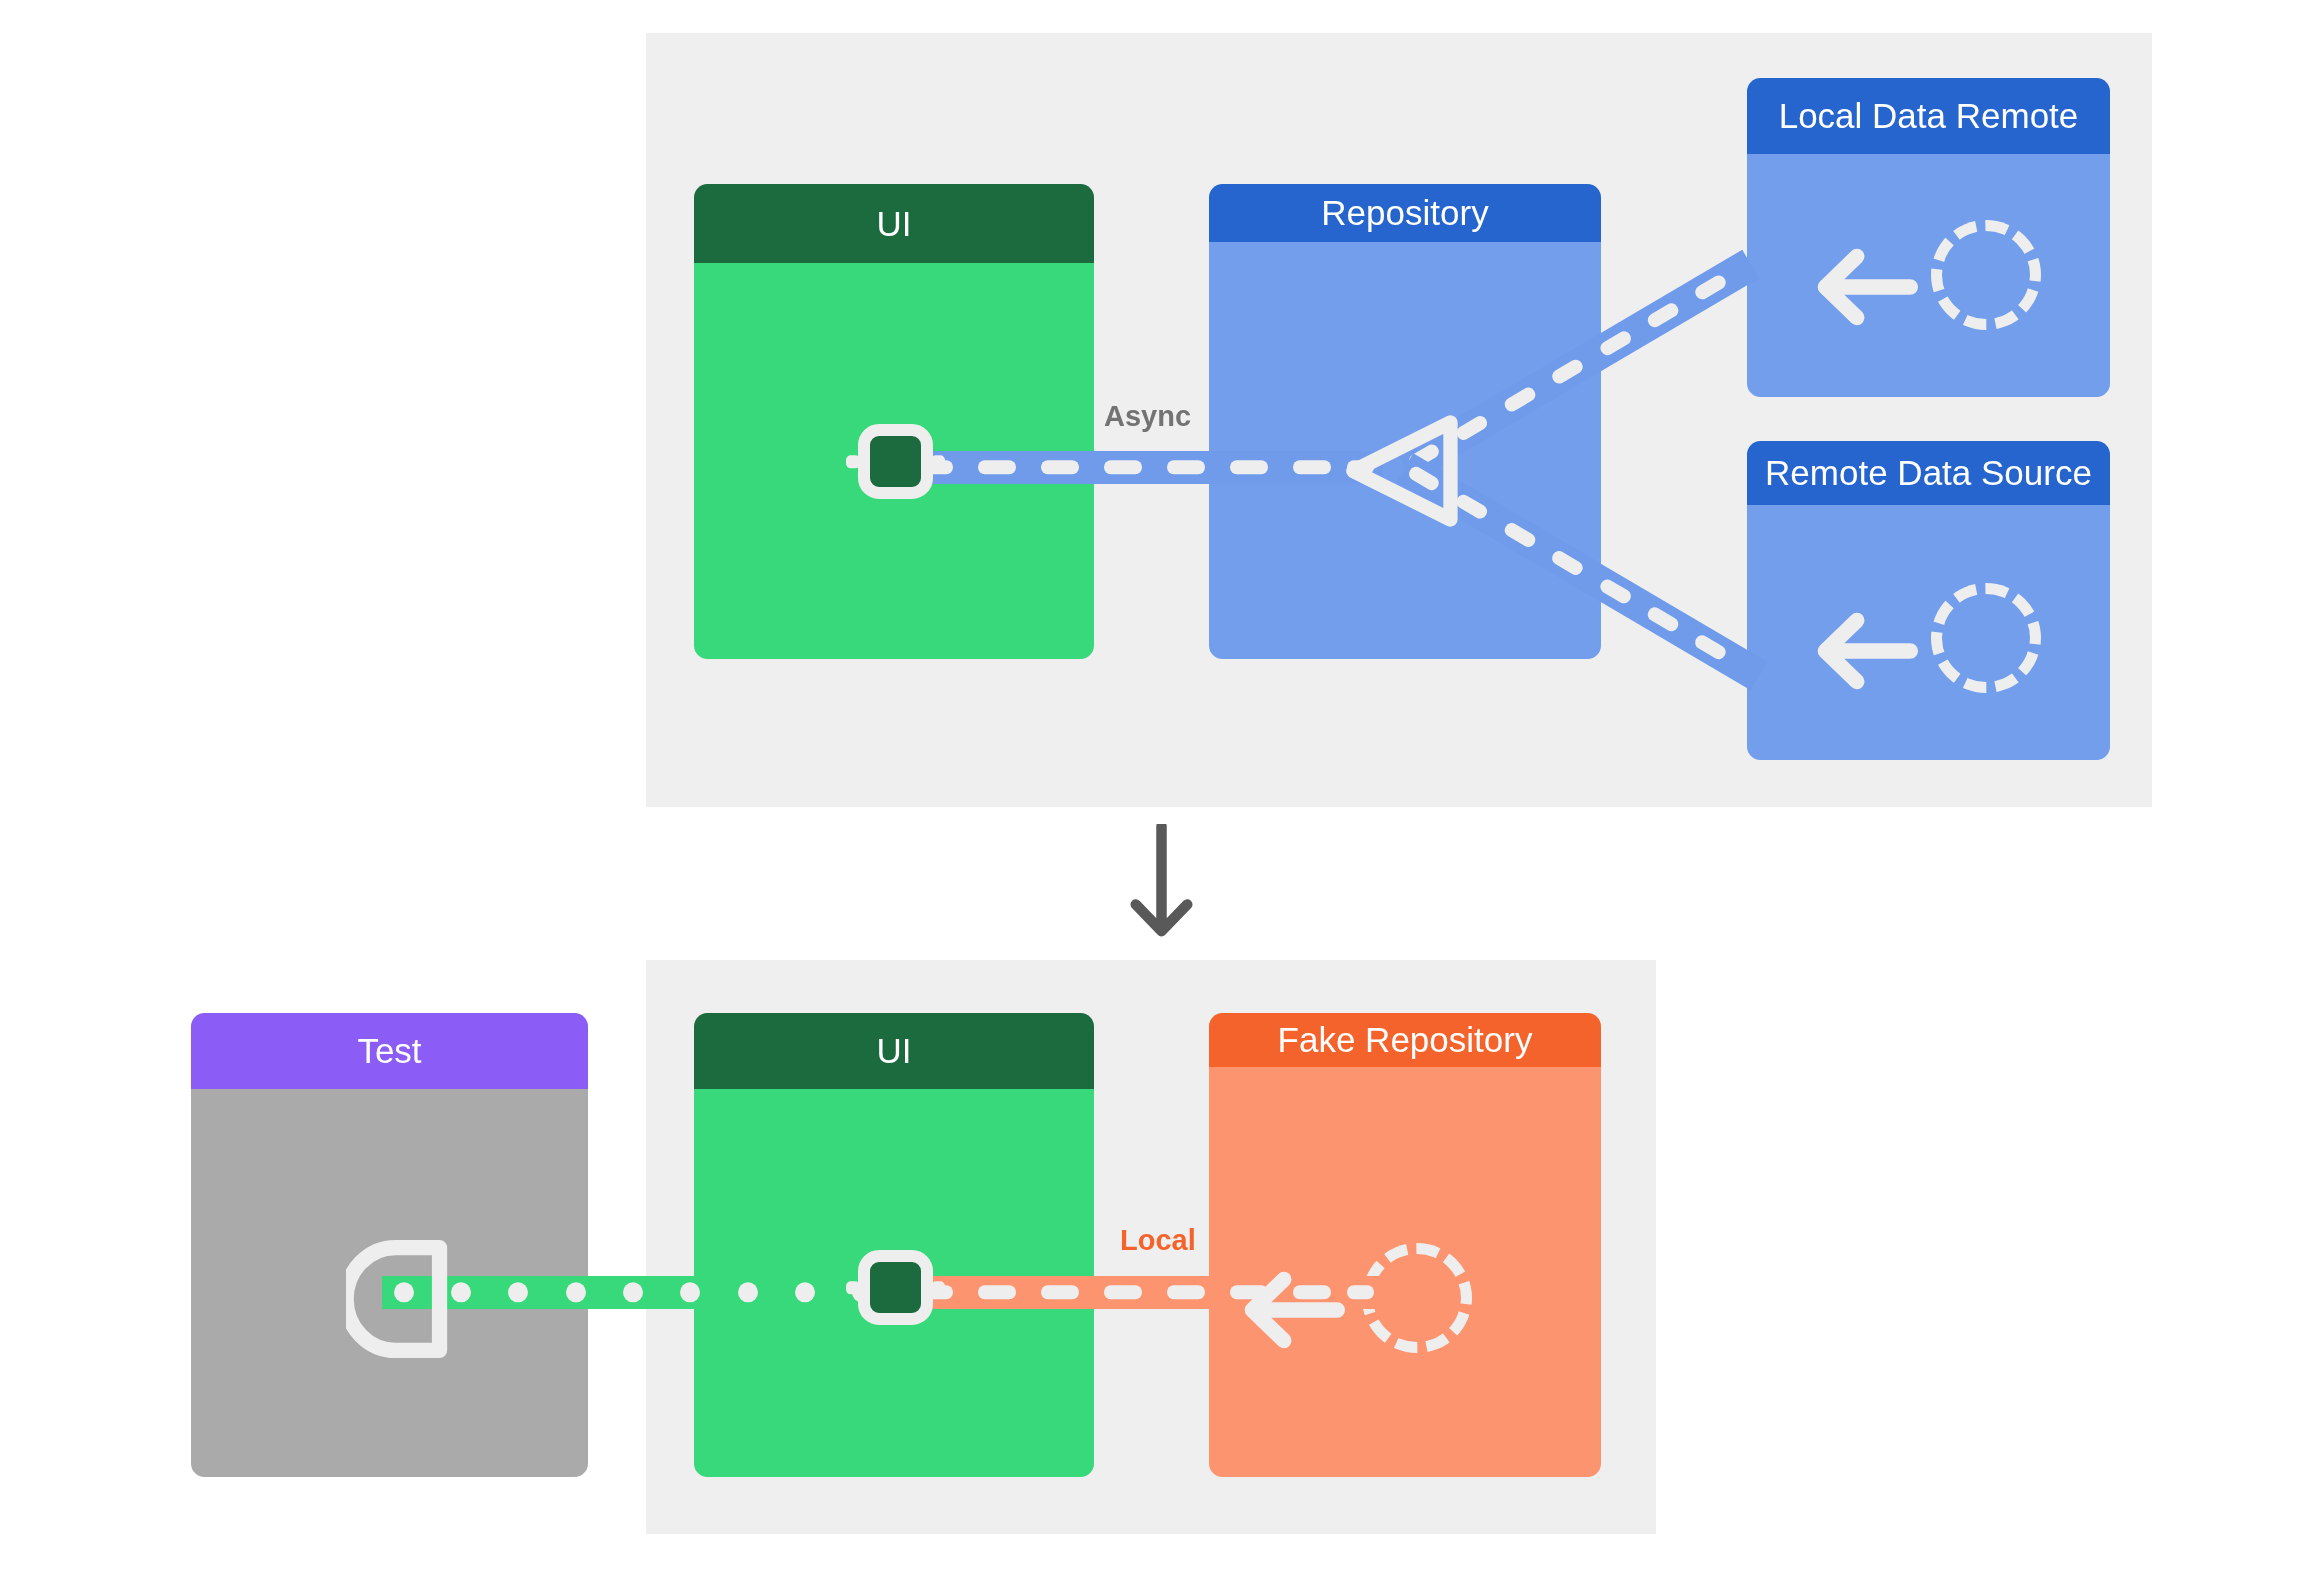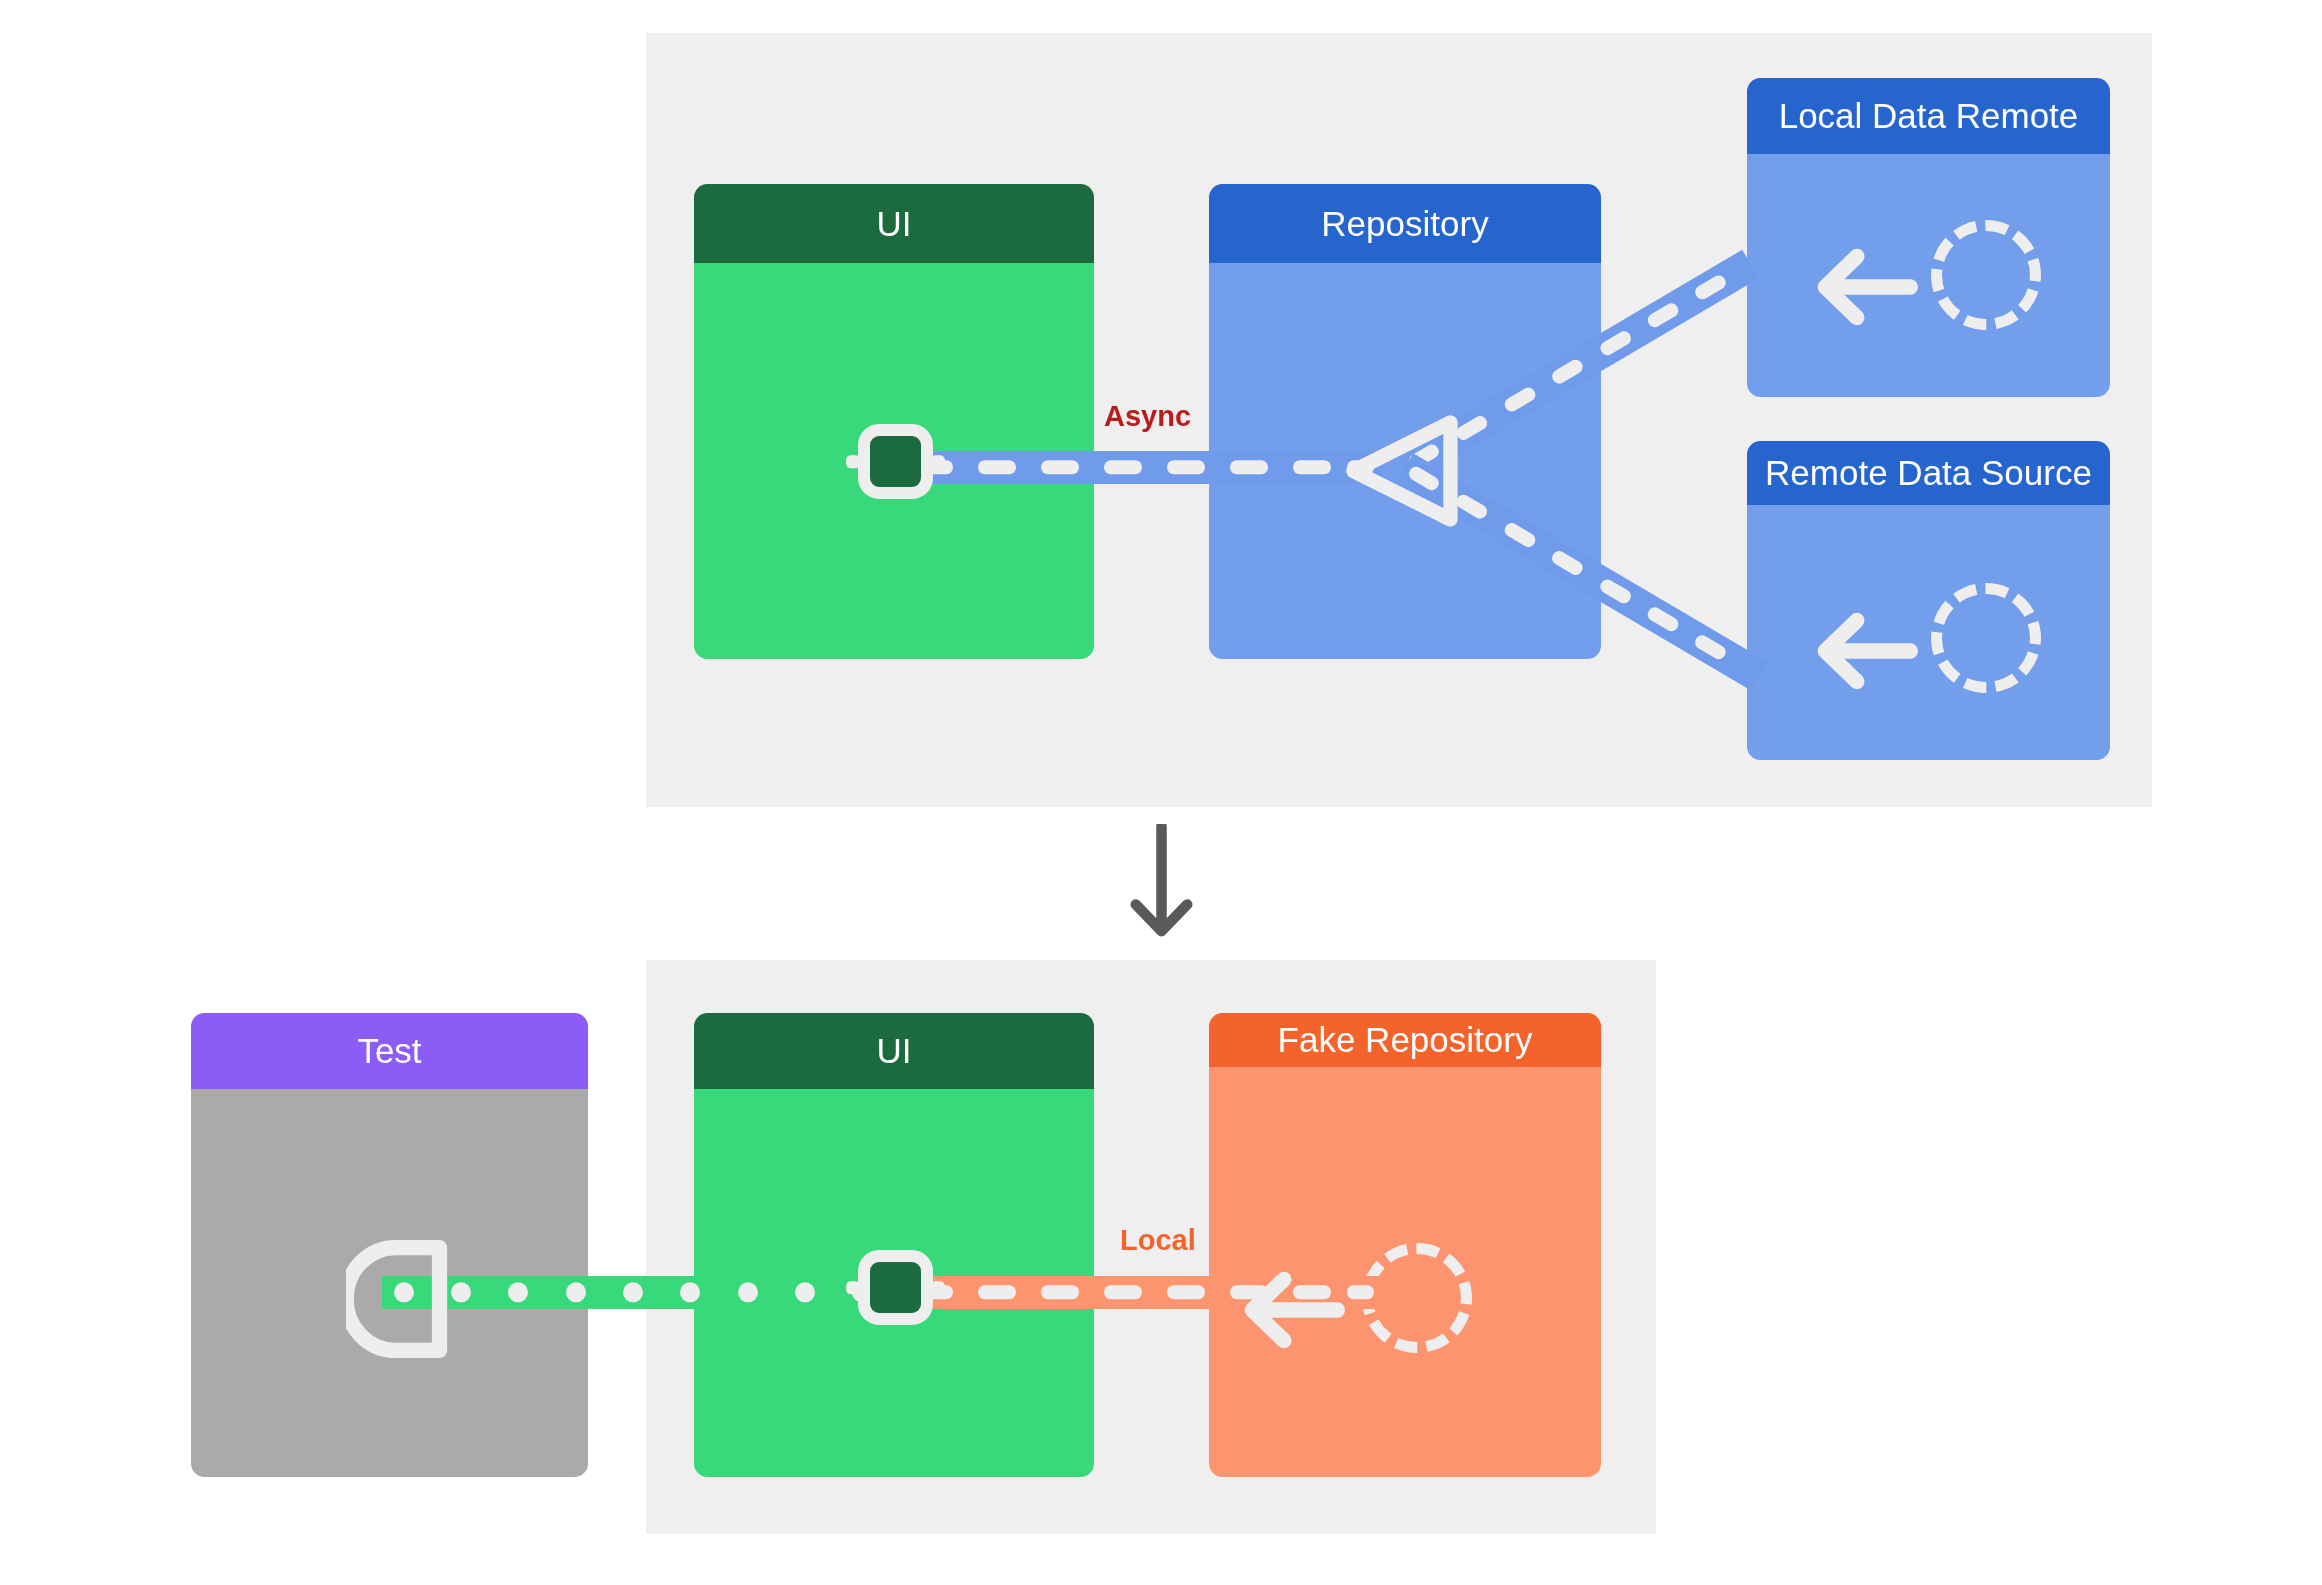--- a/index.html
+++ b/index.html
@@ -64,21 +64,21 @@
   .theme-orange .box-body  { background: #fd9470; }
   
   .theme-gray .box-header  { background: #8b5cf6; }
   .theme-gray .box-body    { background: #aaaaaa; }
 
   
   #box-ui-prod      { left: 694px;  top: 184px;  width: 400px; height: 475px; }
   #box-ui-prod .box-header { height: 79px; }
 
   #box-repository   { left: 1209px; top: 184px;  width: 392px; height: 475px; }
-  #box-repository .box-header { height: 79px; }
+  #box-repository .box-header { height: 58px; }
 
   #box-local-ds     { left: 1747px; top: 78px;   width: 363px; height: 319px; }
   #box-local-ds .box-header { height: 76px; }
 
   #box-remote-ds    { left: 1747px; top: 441px;  width: 363px; height: 319px; }
   #box-remote-ds .box-header { height: 64px; }
 
   #box-test         { left: 191px;  top: 1013px; width: 397px; height: 464px; }
   #box-test .box-header { height: 76px; }
 
@@ -225,21 +225,21 @@
   }
 
   
   .edge-label {
     position: absolute;
     font-size: 29px;
     font-weight: bold;
     z-index: 8;
     white-space: nowrap;
   }
-  #label-async { left: 1104px; top: 400px;  color: #b91c1c; }
+  #label-async { left: 1104px; top: 400px;  color: #737373; }
   #label-sync  { left: 1120px; top: 1224px; color: #f4632b; }
 
   
   #flow-arrow {
     position: absolute;
     left: 1130px;
     top: 824px;
     z-index: 3;
   }
 </style>

